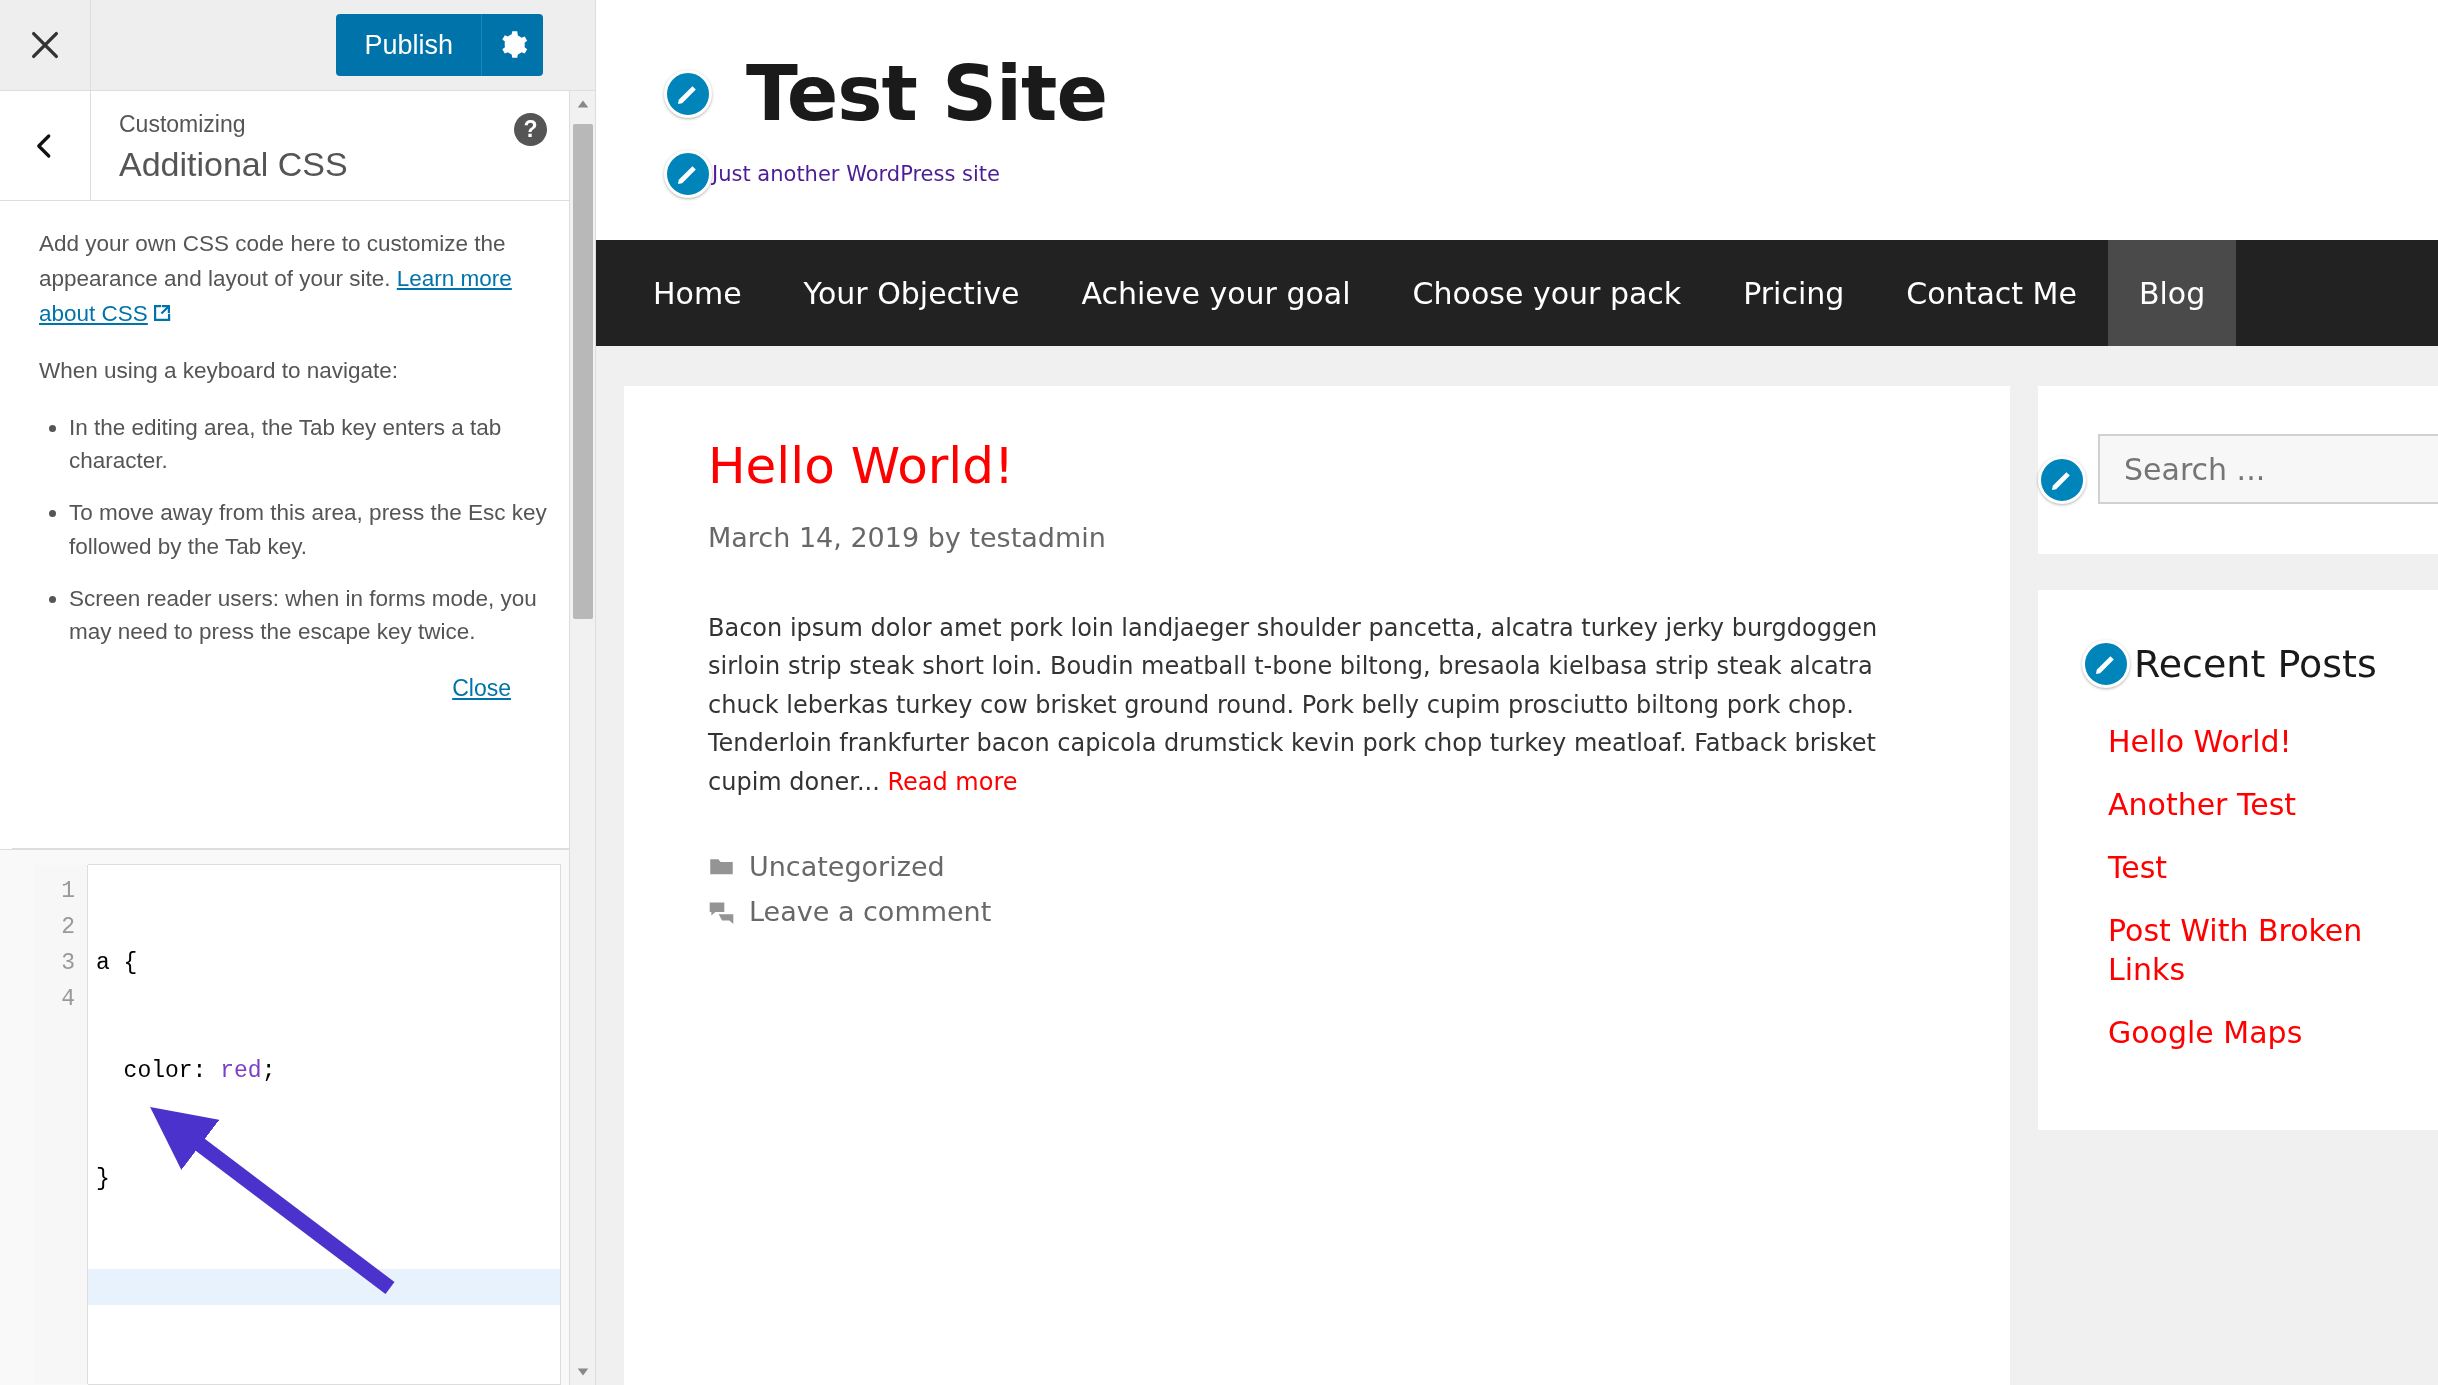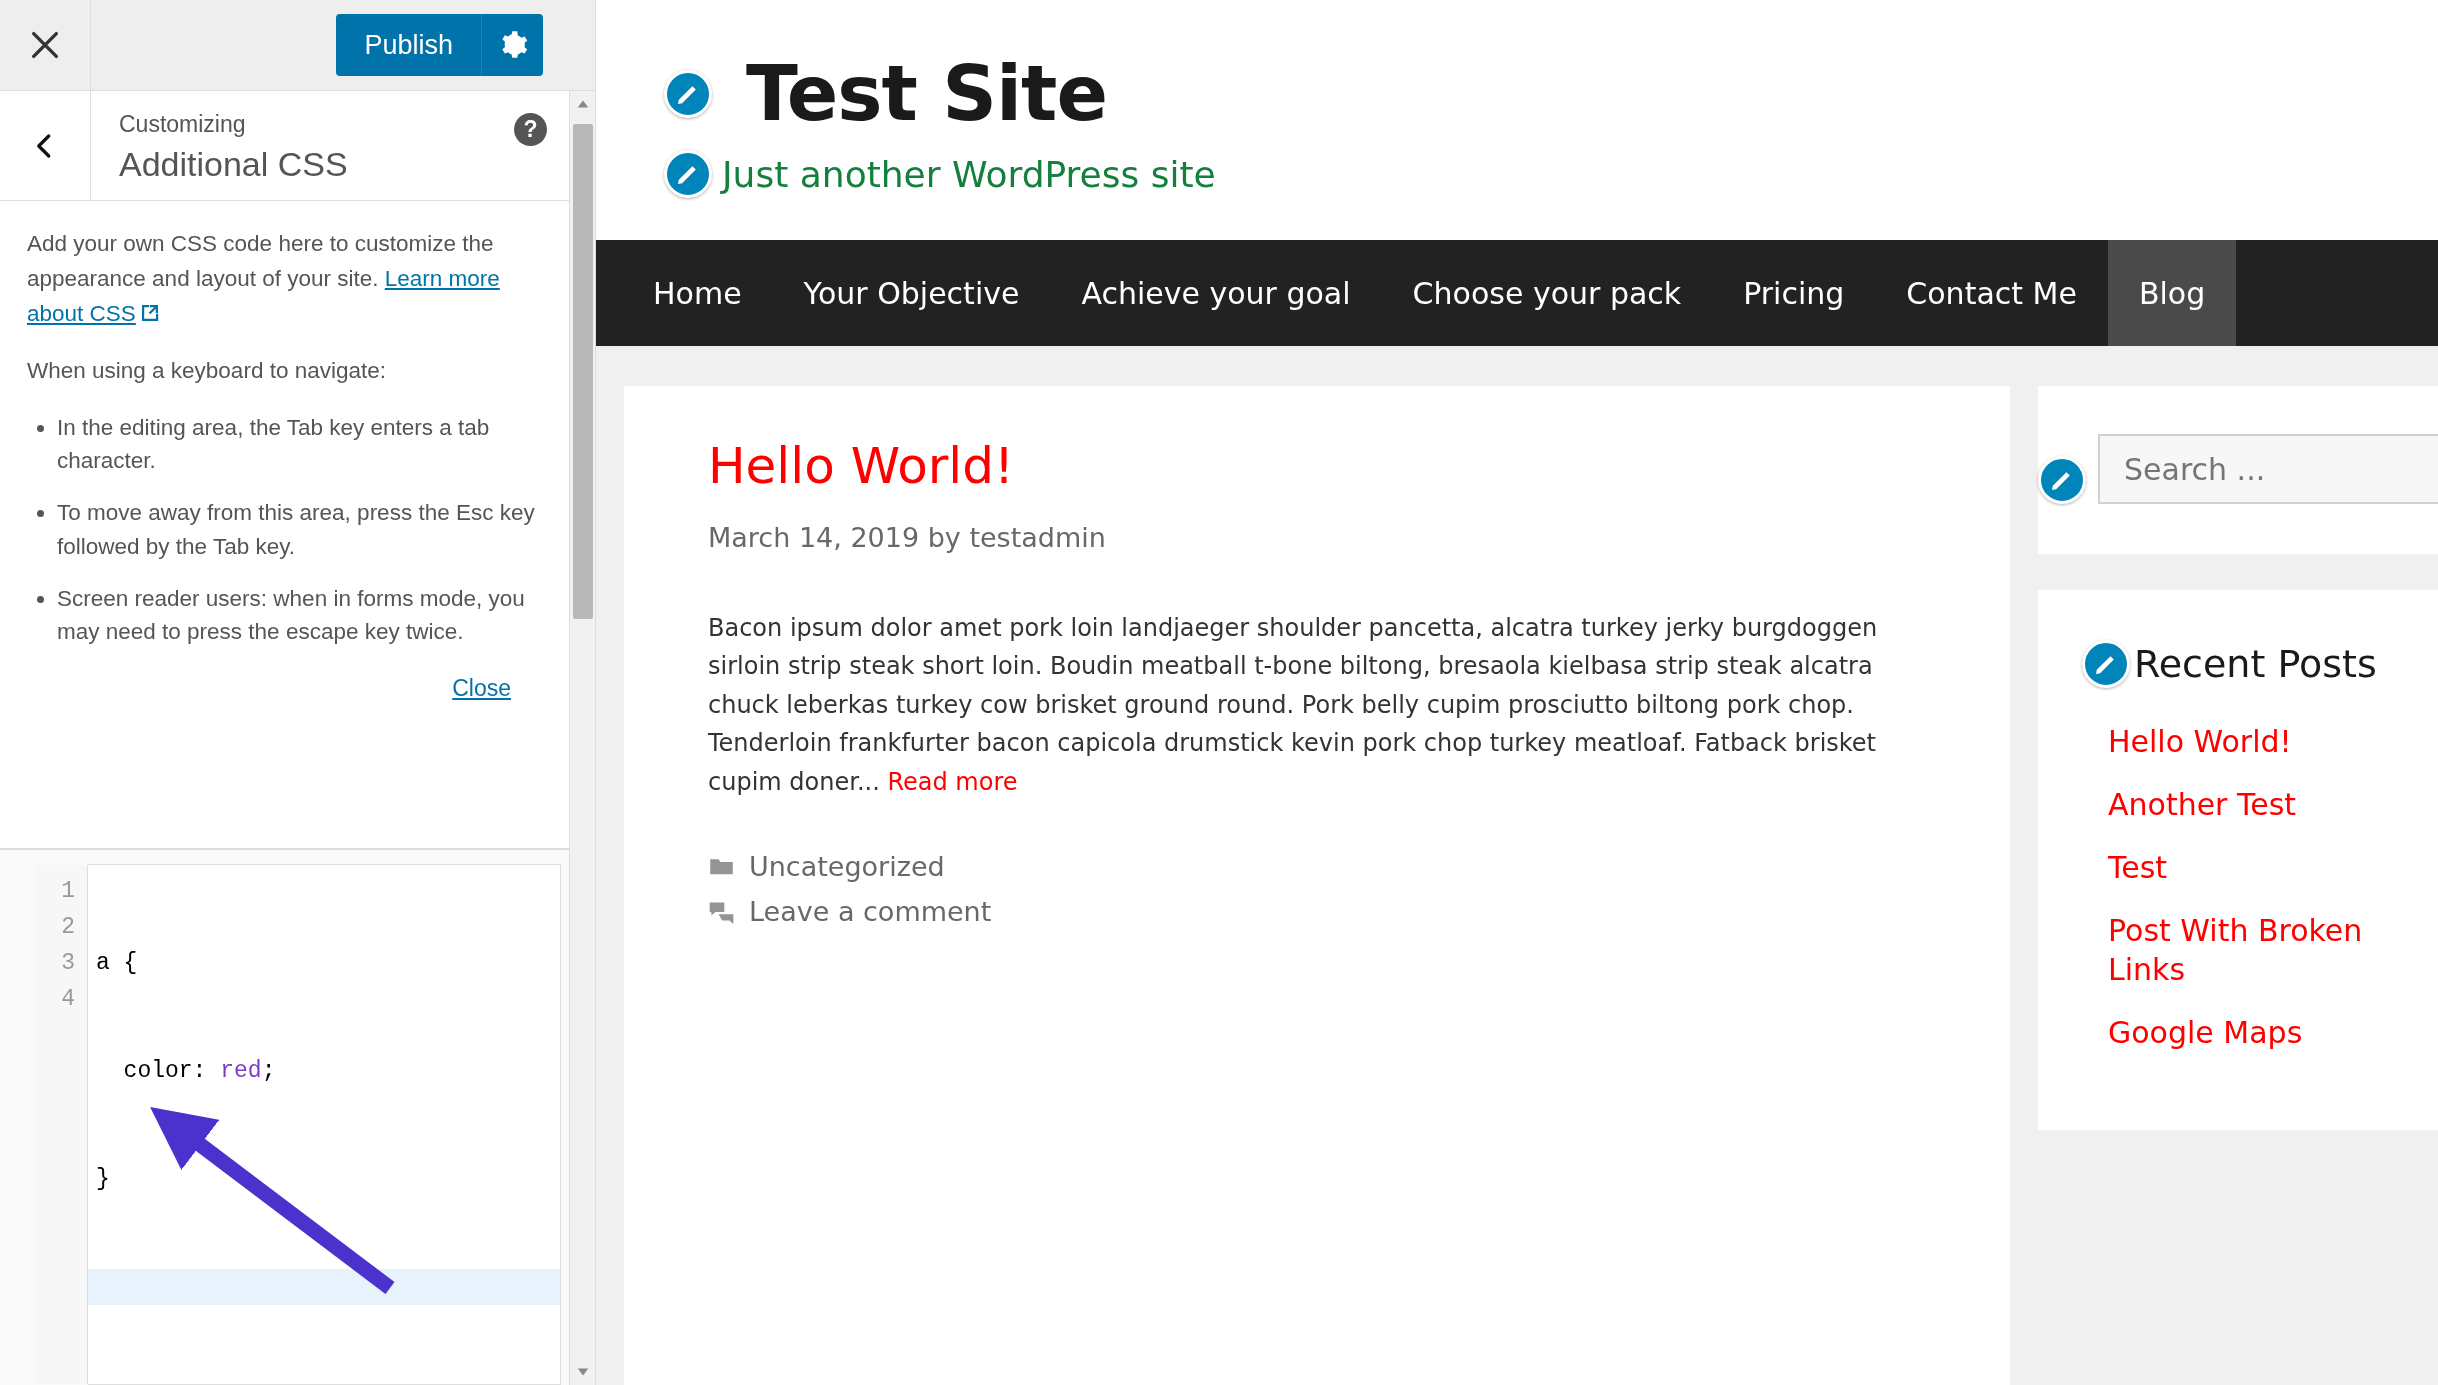--- a/index.html
+++ b/index.html
@@ -110,20 +110,21 @@
   }
   .cz-desc {
     padding: 26px 40px 0 27px;
     color: #555;
     font-size: 22.5px;
     line-height: 1.55;
     flex: 0 0 auto;
     height: 648px;
     border-bottom: 1px solid #ddd;
     position: relative;
+    margin-left: 12px;
   }
   .cz-desc p { margin-bottom: 22px; }
   .cz-desc ul { margin: 0 0 22px 30px; }
   .cz-desc li { margin-bottom: 18px; line-height: 1.5; }
   .cz-desc a { color: #0073aa; text-decoration: underline; }
   .ext-icon {
     display: inline-block;
     width: 20px; height: 20px;
     vertical-align: -2px;
     margin-left: 4px;
@@ -245,23 +246,23 @@
     font-size: 76px;
     font-weight: bold;
     color: #1a1a1a;
     letter-spacing: -1px;
     margin-left: -10px;
     line-height: 1;
     font-family: "DejaVu Sans", sans-serif;
   }
   .tagline-row { display: flex; align-items: center; margin-top: 18px; }
   .site-tagline {
-    font-size: 36px;
-    color: #15803d;
-    margin-left: 10px;
+    font-size: 21px;
+    color: #4c1d95;
+    margin-left: 0;
     font-family: "DejaVu Sans", sans-serif;
   }
 
   .nav-bar {
     background: #222;
     height: 106px;
     display: flex;
     align-items: stretch;
     padding-left: 26px;
   }

